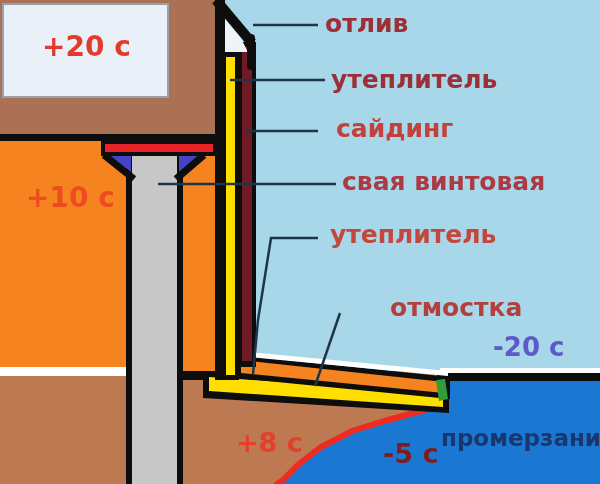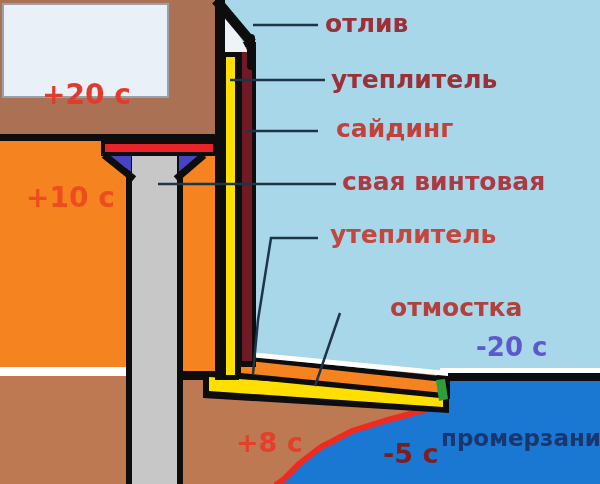--- a/index.html
+++ b/index.html
@@ -10,25 +10,25 @@
   #stage svg{position:absolute;left:0;top:0;}
   .lbl{position:absolute;white-space:nowrap;line-height:1;font-weight:600;}
   .callout{font-size:25px;}
   .temp{font-size:28px;}
   .c-otliv       {left:325px;top:11px;  color:#9c2f37;}
   .c-uteplitel1  {left:331px;top:67px;  color:#9c3038;}
   .c-siding      {left:336px;top:116px; color:#c2413a;}
   .c-svaya       {left:342px;top:169px; color:#ad3a42;}
   .c-uteplitel2  {left:330px;top:222px; color:#c4463c;}
   .c-otmostka    {left:346px;top:295px; color:#b2413e;margin-left:44px;}
-  .t-indoor      {left:42px; top:33px;  color:#e23a2c;margin-top:48px;}
+  .t-indoor      {left:42px; top:33px;  color:#e23a2c;}
   .t-underfloor  {left:26px; top:184px; color:#ee4c20;text-align:right;}
   .t-soil        {left:236px;top:429px; color:#e2402a;font-size:27px;}
   .t-frost       {left:383px;top:440px; color:#7f1d1d;font-size:27px;}
-  .t-air         {left:476px;top:334px; color:#5d59cb;font-size:26px;}
+  .t-air         {left:493px;top:334px; color:#5d59cb;font-size:26px;}
   .z-freeze      {left:441px;top:427px; color:#19366e;font-size:23px;font-weight:700;}
 </style>
 </head>
 <body>
 
 <div id="stage">
   <svg width="600" height="484" viewBox="0 0 600 484">
 
     <rect x="0" y="0" width="600" height="484" fill="#a8d7e9"></rect>
 

